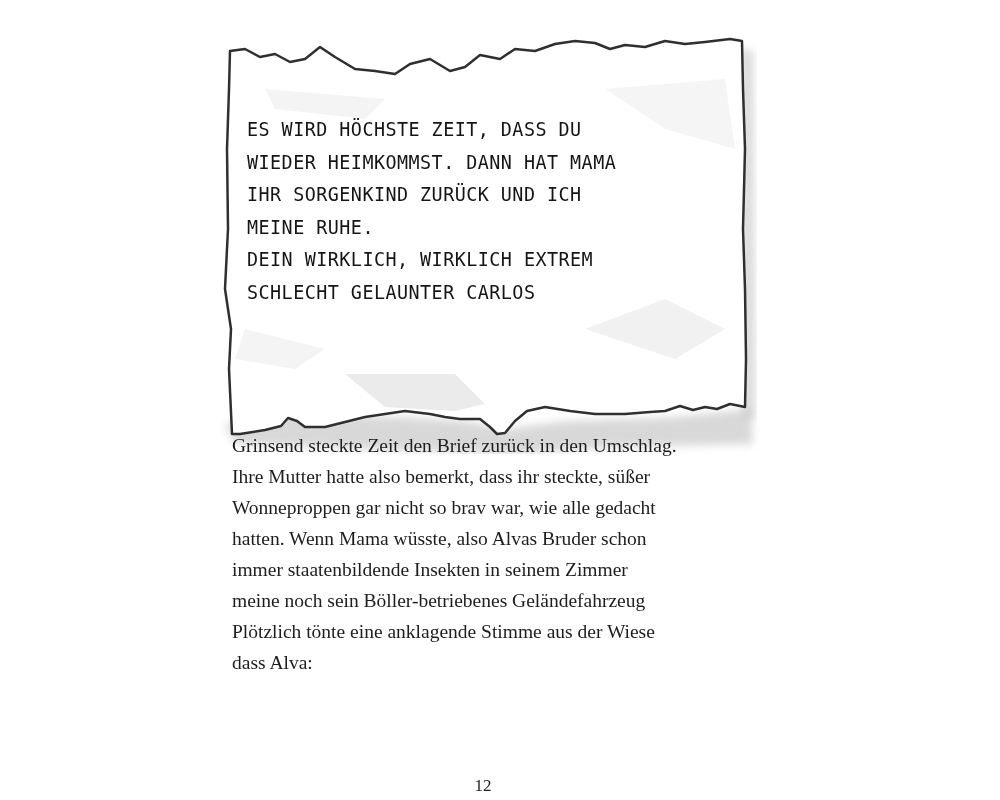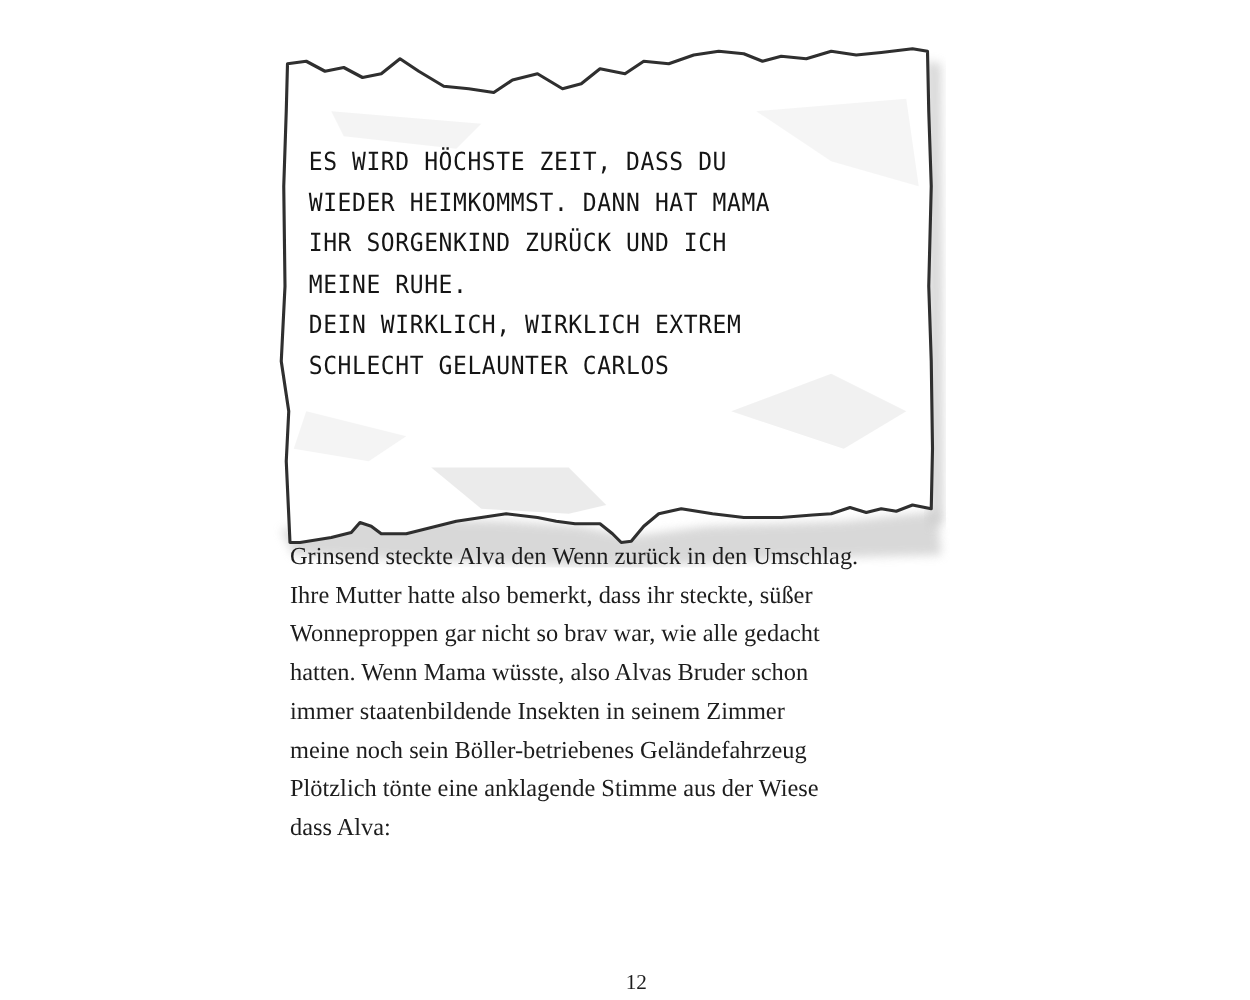--- a/index.html
+++ b/index.html
@@ -14,21 +14,21 @@
     }
     .note-line { display: block; white-space: nowrap; transform: scaleX(0.92); transform-origin: left center; }
     .body-text {
       position: absolute; left: 232px; top: 430px; width: 520px;
       font-family: "Liberation Serif", serif; font-size: 19.5px; line-height: 31px;
       color: #1d1d1d;
     }
     .body-line { display: block; white-space: nowrap; }
     .page-number {
       position: absolute; left: 0; width: 966px; top: 776px; text-align: center;
-      font-family: "Liberation Serif", serif; font-size: 17px; color: #1d1d1d; padding-left: 26px;
+      font-family: "Liberation Serif", serif; font-size: 17px; color: #1d1d1d;
     }
   </style>
 </head>
 <body>
 
 <div class="note-wrap">
   <svg width="555" height="425" viewBox="0 0 555 425">
     <defs>
       <filter id="blur" x="-10%" y="-10%" width="120%" height="120%">
           <feGaussianBlur stdDeviation="4"></feGaussianBlur>
@@ -53,21 +53,21 @@
     <span class="note-line">Es wird höchste Zeit, dass du</span>
     <span class="note-line">wieder heimkommst. Dann hat Mama</span>
     <span class="note-line">ihr Sorgenkind zurück und ich</span>
     <span class="note-line">meine Ruhe.</span>
     <span class="note-line">Dein wirklich, wirklich extrem</span>
     <span class="note-line">schlecht gelaunter Carlos</span>
   </div>
 </div>
 
 <div class="body-text">
-  <span class="body-line">Grinsend steckte Alva den Wenn zurück in den Umschlag.</span>
+  <span class="body-line">Grinsend steckte Zeit den Brief zurück in den Umschlag.</span>
   <span class="body-line">Ihre Mutter hatte also bemerkt, dass ihr steckte, süßer</span>
   <span class="body-line">Wonneproppen gar nicht so brav war, wie alle gedacht</span>
   <span class="body-line">hatten. Wenn Mama wüsste, also Alvas Bruder schon</span>
   <span class="body-line">immer staatenbildende Insekten in seinem Zimmer</span>
   <span class="body-line">meine noch sein Böller-betriebenes Geländefahrzeug</span>
   <span class="body-line">Plötzlich tönte eine anklagende Stimme aus der Wiese</span>
   <span class="body-line">dass Alva:</span>
 </div>
 
 <div class="page-number">12</div>

